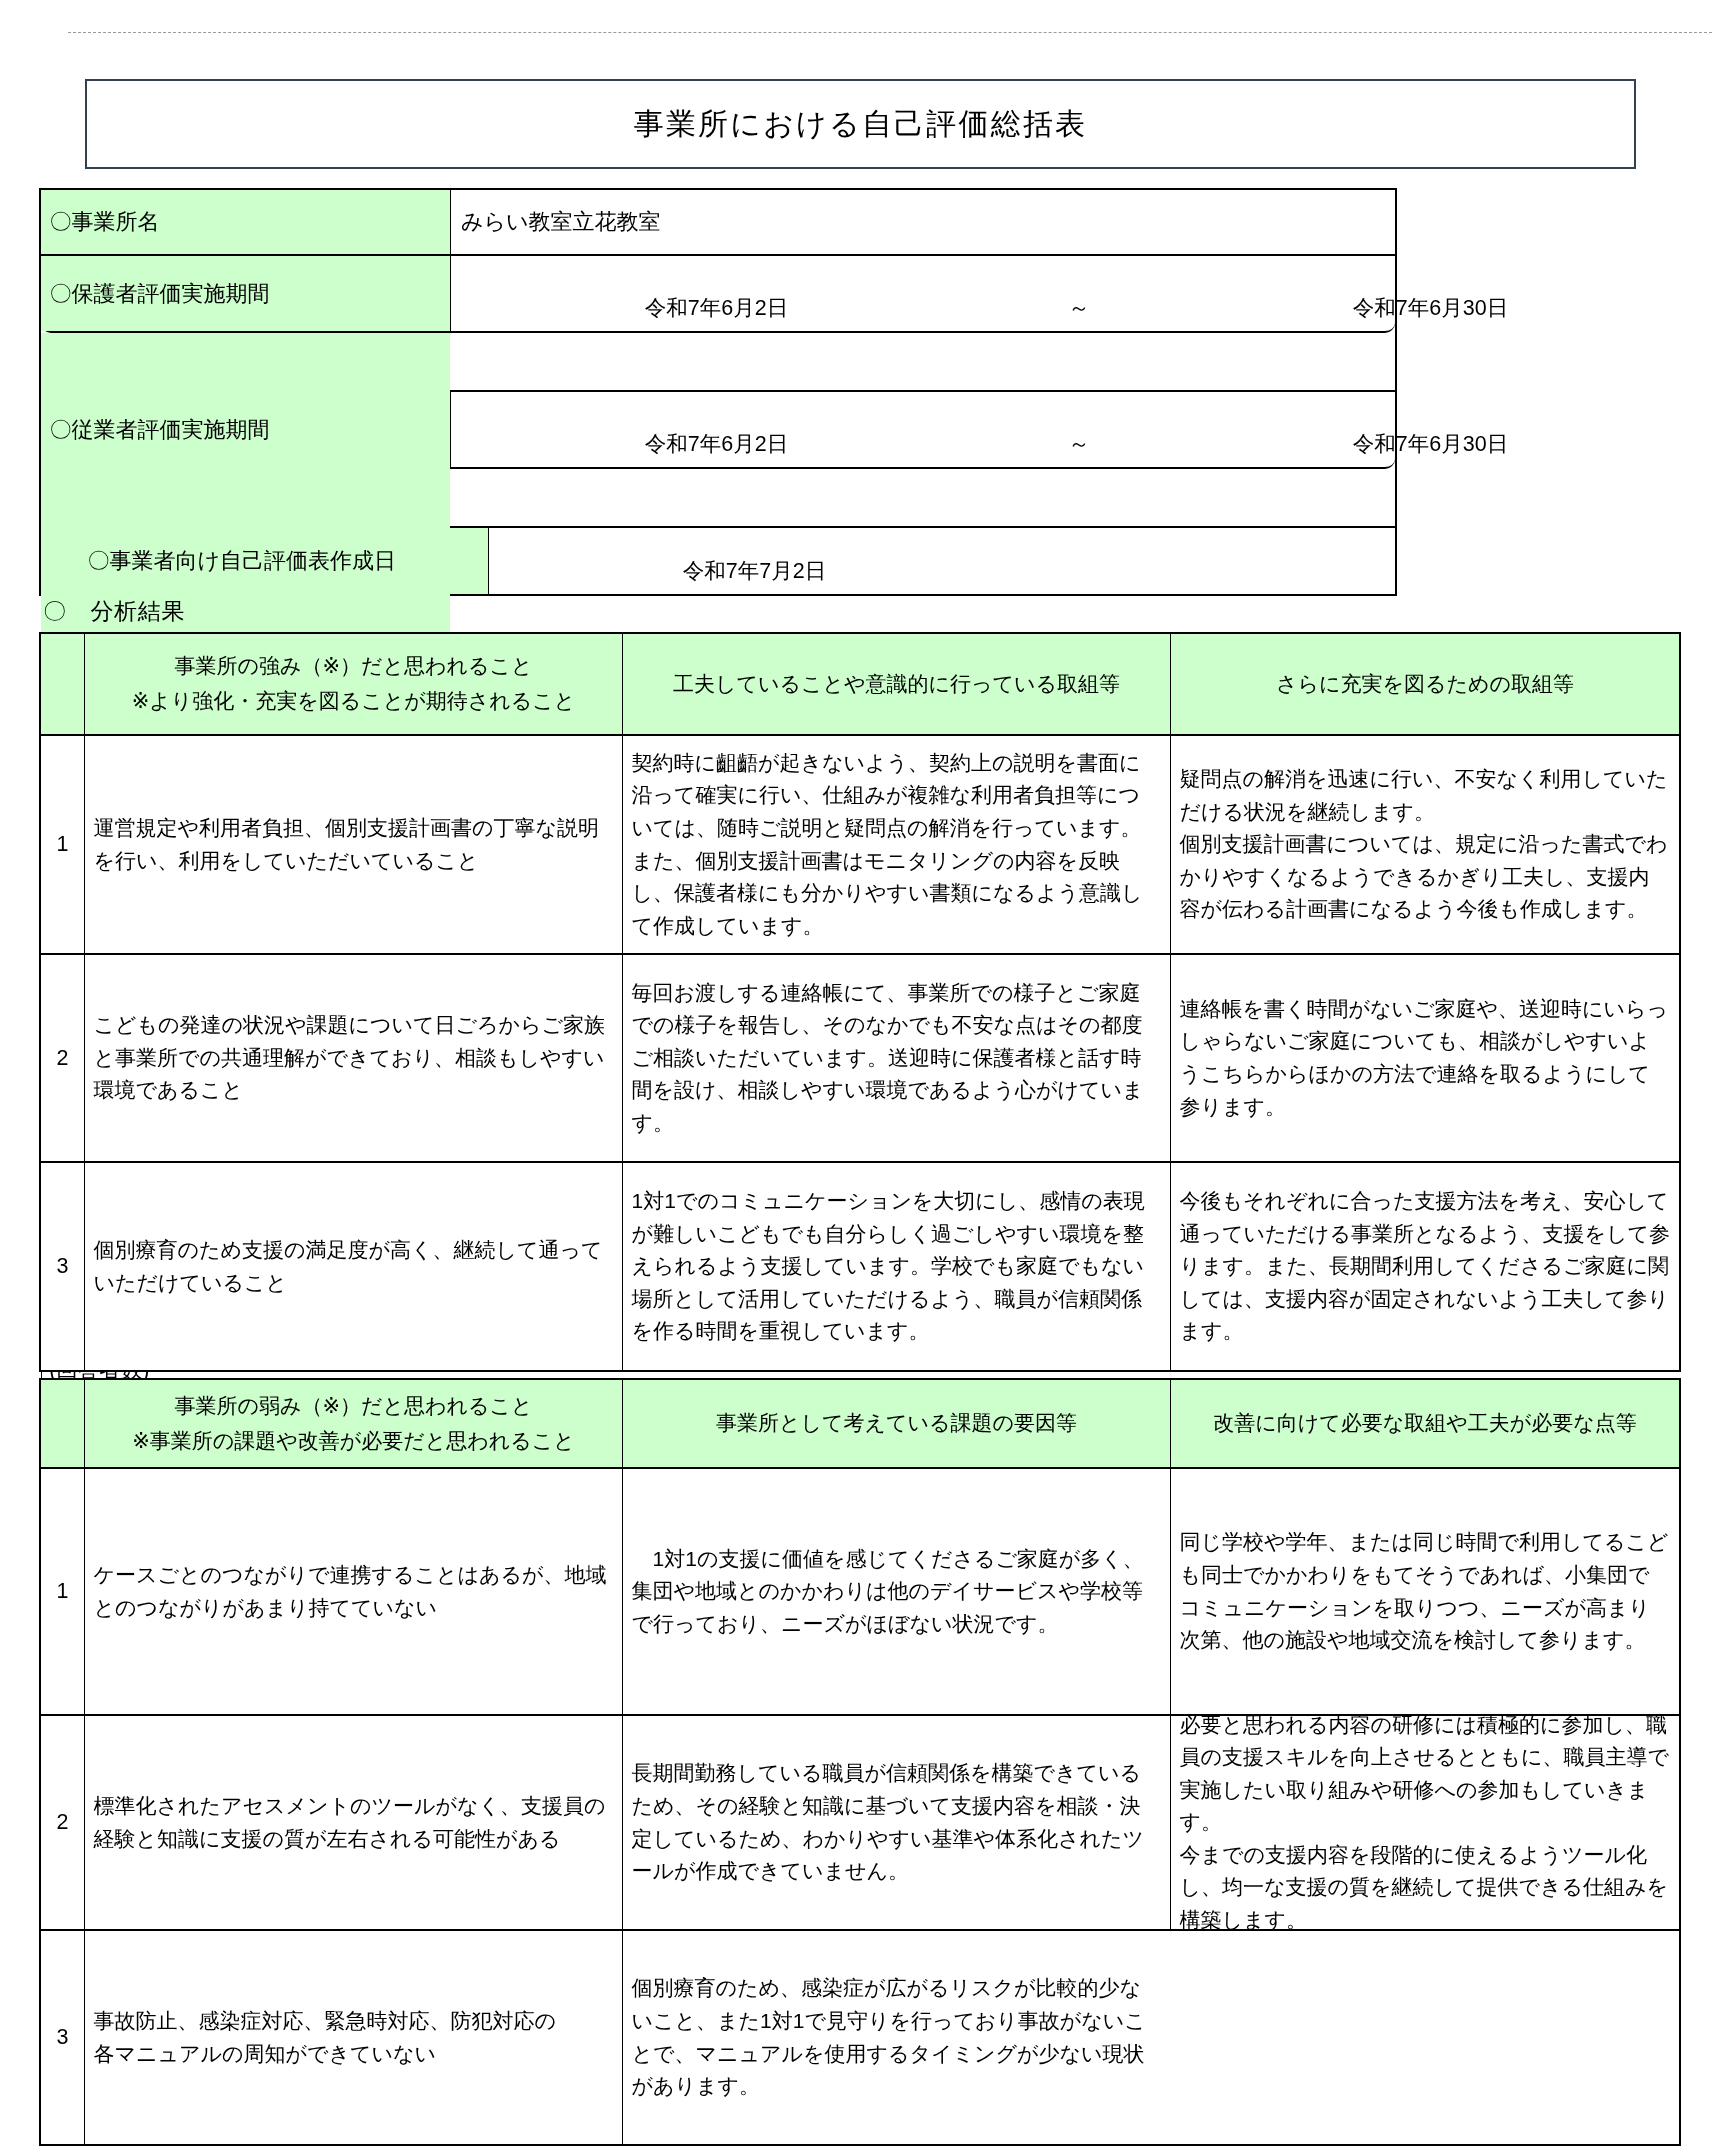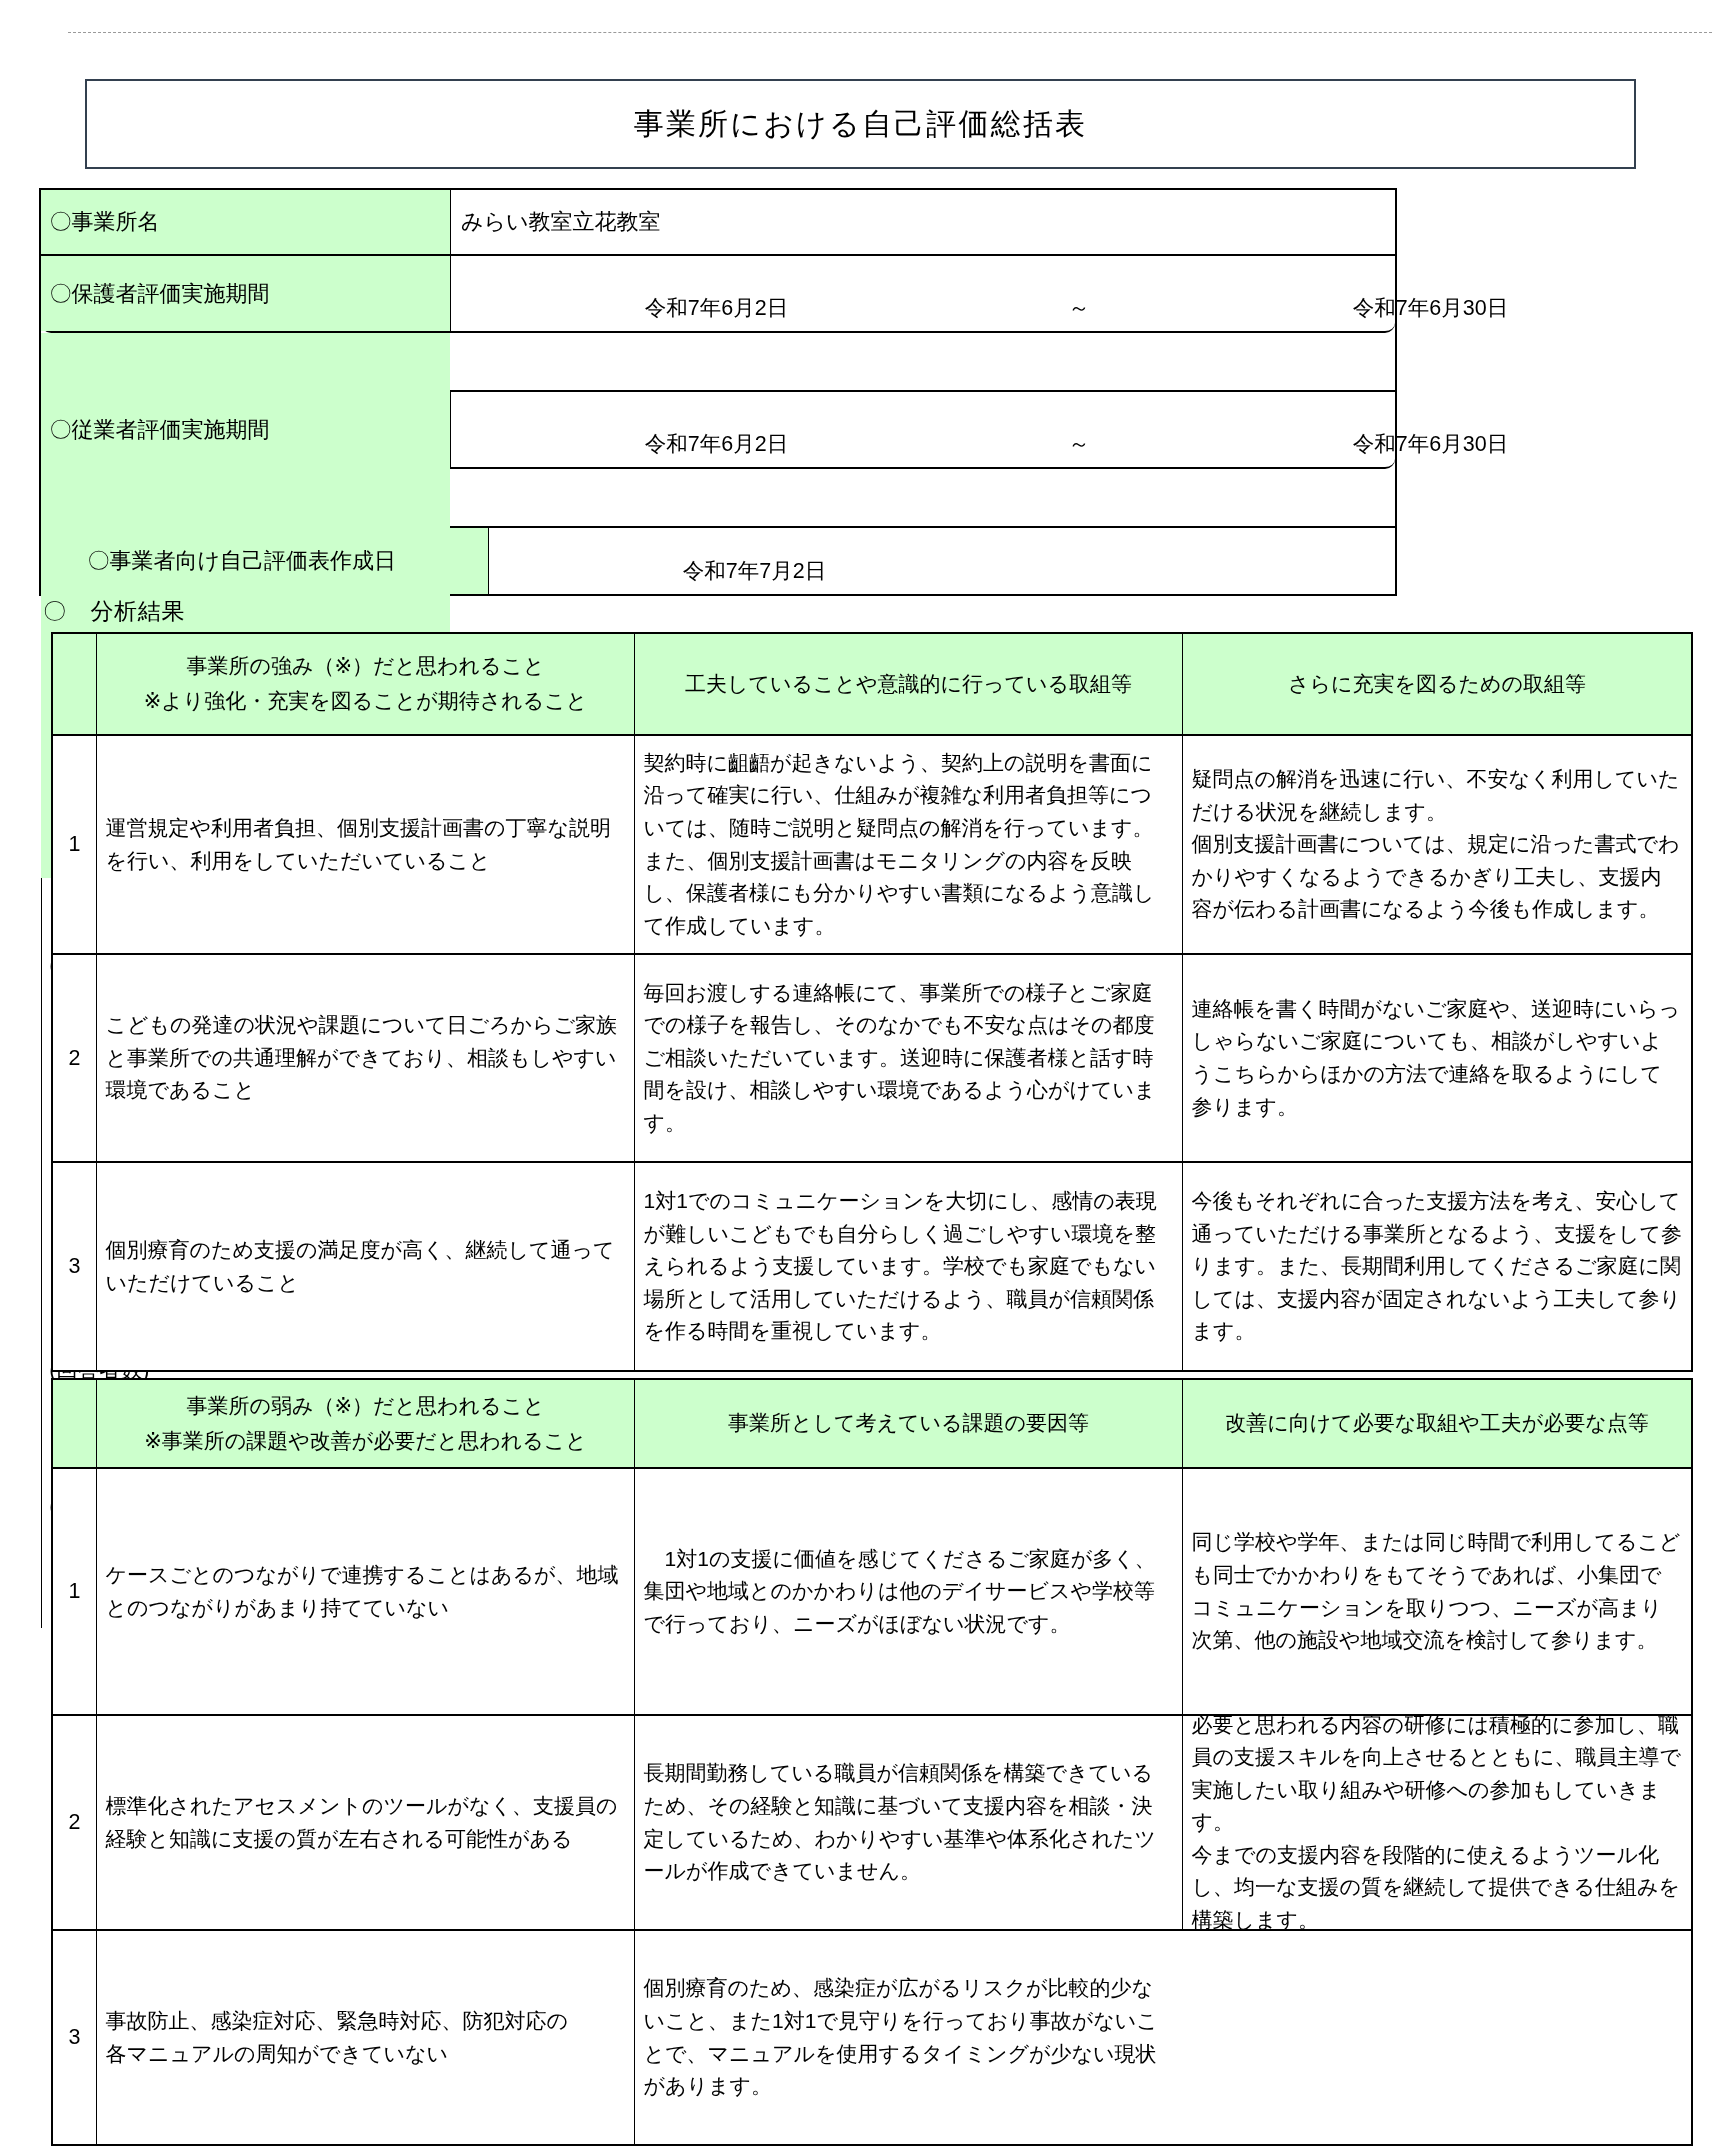--- a/index.html
+++ b/index.html
@@ -41,21 +41,21 @@
   .c710{flex:1 1 auto;}
   .num-mid{justify-content:flex-end;padding-right:5.7px;}
   .num-bot{justify-content:flex-end;align-items:flex-end;padding:0 5.7px 1.4px 0;}
   
   .section-heading{
     position:absolute;left:43px;top:596px;font-size:23px;letter-spacing:0.7px;
   }
   
   .analysis-table{
     position:absolute;left:39px;width:1642px;border:2.2px solid #000;
-    box-sizing:border-box;background:#fff;margin-left:12px;
+    box-sizing:border-box;background:#fff;
   }
   .t1{top:632px;} .t2{top:1378px;}
   .trow{display:flex;box-sizing:border-box;}
   .trow + .trow{border-top:2.9px solid #000;}
   .thead{background:#ccffcc;}
   .cell{box-sizing:border-box;display:flex;align-items:center;}
   .cell + .cell{border-left:1.4px solid #000;}
   .cno{flex:0 0 43px;justify-content:center;font-size:21.5px;}
   .ca{flex:0 0 538px;}
   .cb{flex:0 0 548px;}

